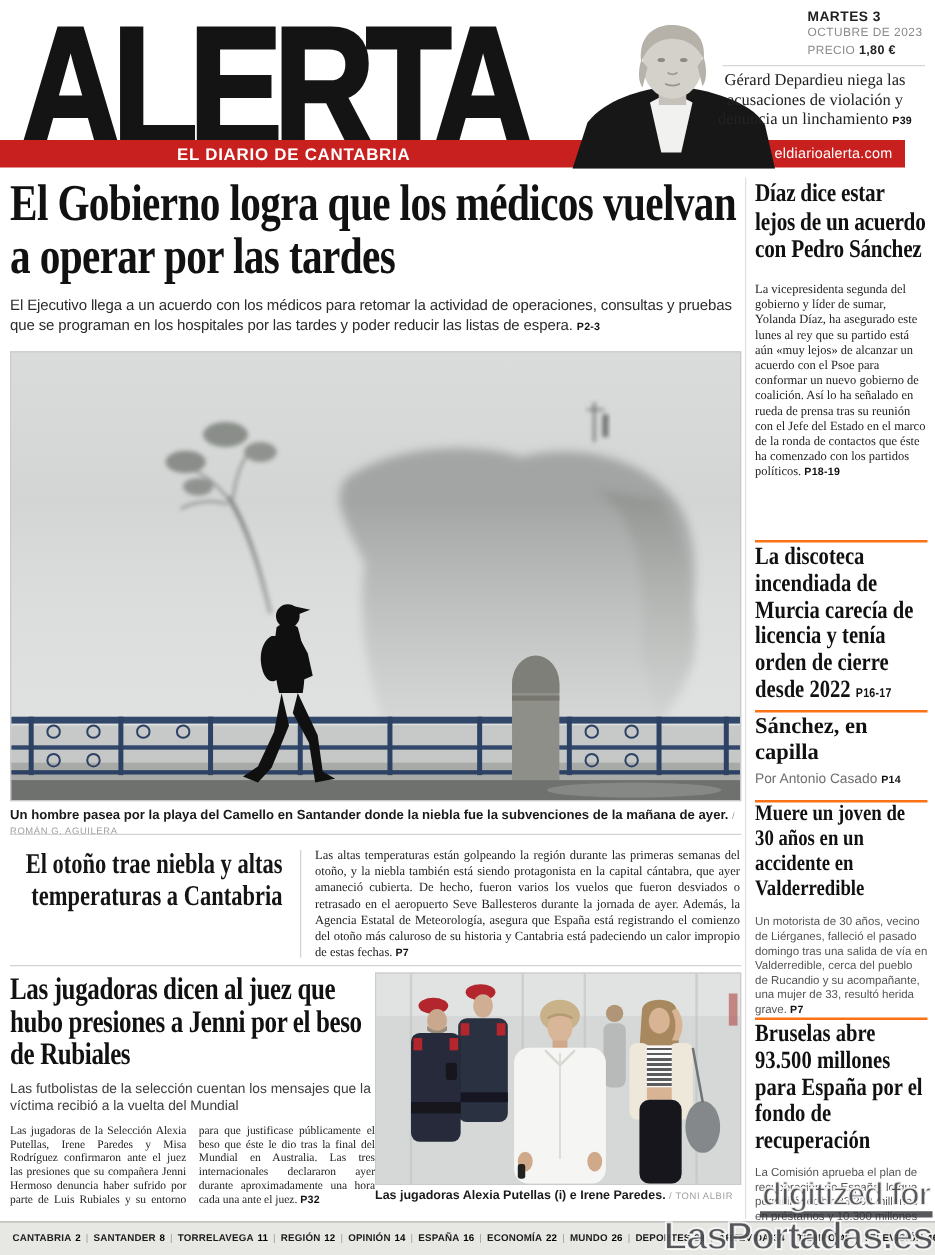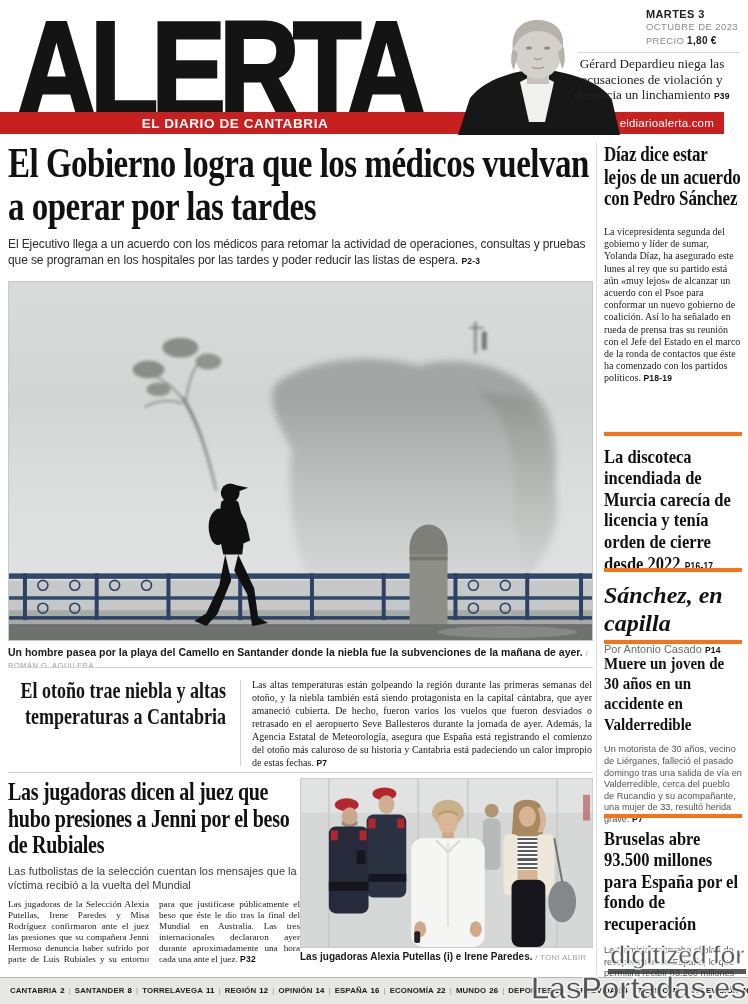--- a/index.html
+++ b/index.html
@@ -61,28 +61,28 @@
     font-size:11px;line-height:1.3;color:#3c3c3c;}
   #jug-body{position:absolute;left:8px;top:899px;width:292px;column-count:2;column-gap:10px;
     font-size:9.2px;line-height:1.2;text-align:justify;color:#222;}
   #players-photo{position:absolute;left:300px;top:778px;width:293px;height:170px;
     border:1px solid #ccc;box-sizing:border-box;background:#d6d9d8;}
   #players-caption{position:absolute;left:300px;top:951px;width:293px;font-size:10px;font-weight:bold;color:#1a1a1a;}
 
   
   #sidebar-vrule{position:absolute;left:596px;top:142px;height:833px;border-left:1px solid #e0e0e0;}
   .side-art{position:absolute;left:604px;width:138px;}
-  .side-art.bt{border-top:4px solid #f97316;padding-top:10px;}
+  .side-art.bt{border-top:2px solid #f97316;}
   .side-h{font-family:"Liberation Serif",serif;font-weight:bold;color:#111;
     transform-origin:top left;}
   #side1{top:144px;} #side1 .side-h{font-size:17px;line-height:1.1;letter-spacing:-.2px;transform:scaleY(1.2);}
   #side1 .side-b{margin-top:26px;}
   .side-b{font-family:"Liberation Serif",serif;font-size:10px;line-height:1.22;color:#222;text-align:left;}
   #side2{top:432px;} #side2 .side-h{font-size:16.5px;line-height:1.08;transform:scaleY(1.2);}
-  #side3{top:568px;} #side3 .side-h{font-size:24px;line-height:1.15;font-style:italic;}
+  #side3{top:568px;} #side3 .side-h{font-size:18px;line-height:1.15;}
   .byline{margin-top:6px;font-size:11px;color:#6e6e6e;}
   #side4{top:640px;} #side4 .side-h{font-size:15px;line-height:1.14;transform:scaleY(1.18);}
   #side4 .side-sb{margin-top:22px;}
   .side-sb{font-family:"Liberation Sans",sans-serif;font-size:9.2px;line-height:1.26;color:#555;}
   #side5{top:814px;} #side5 .side-h{font-size:16.5px;line-height:1.08;transform:scaleY(1.2);}
   #side5 .side-sb{margin-top:28px;}
 
   
   #footer-index{position:absolute;left:0;top:977px;width:748px;height:27px;background:#e7e7e4;
     border-top:1px solid #b5b5b5;box-sizing:border-box;z-index:20;white-space:nowrap;

